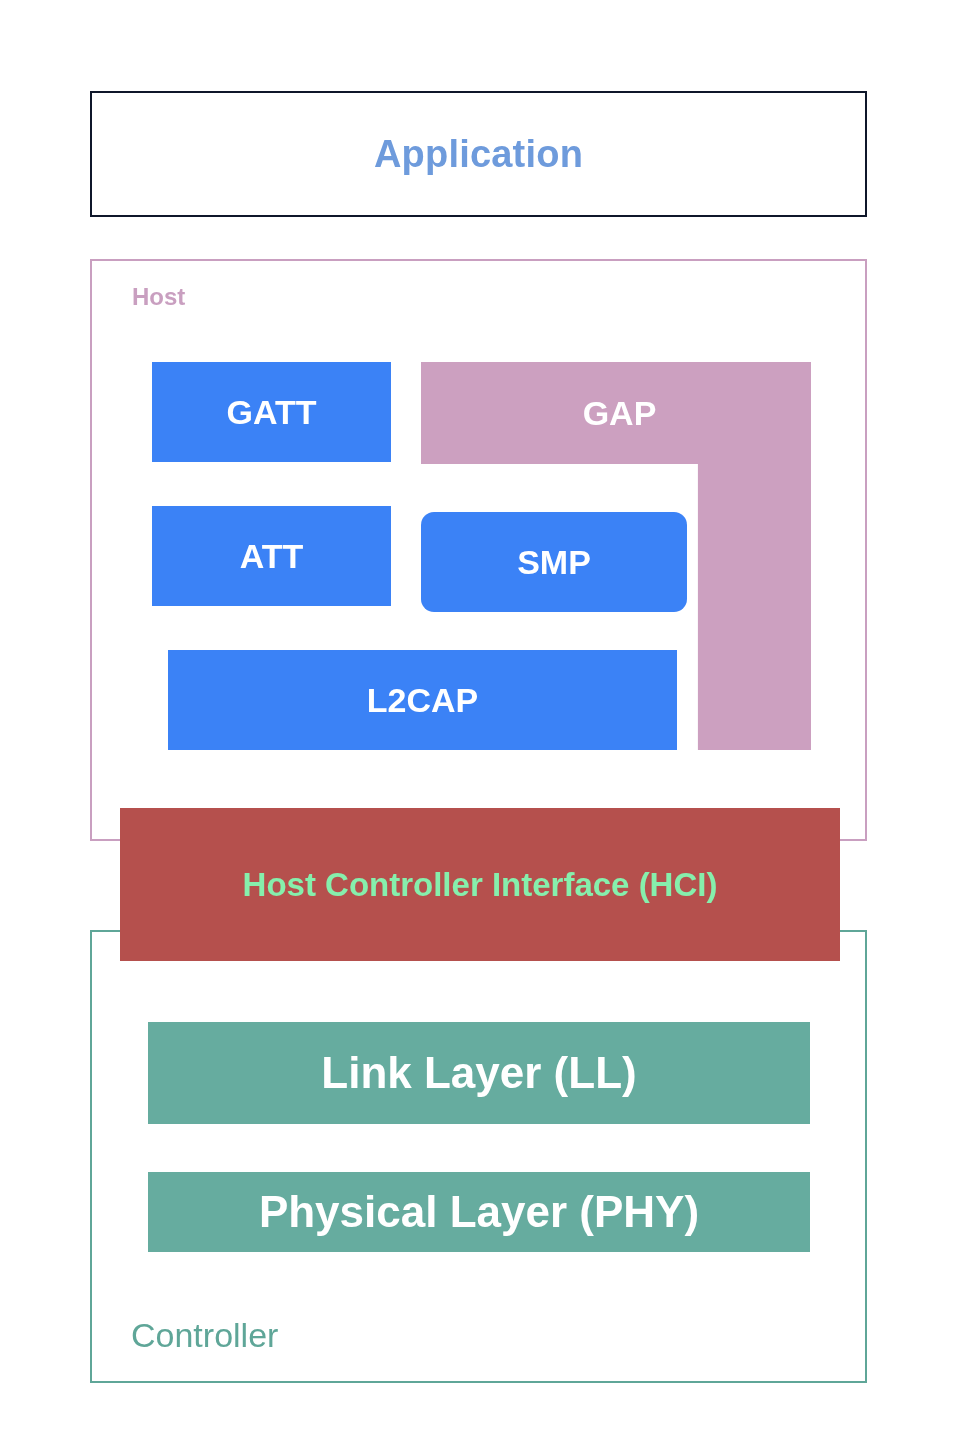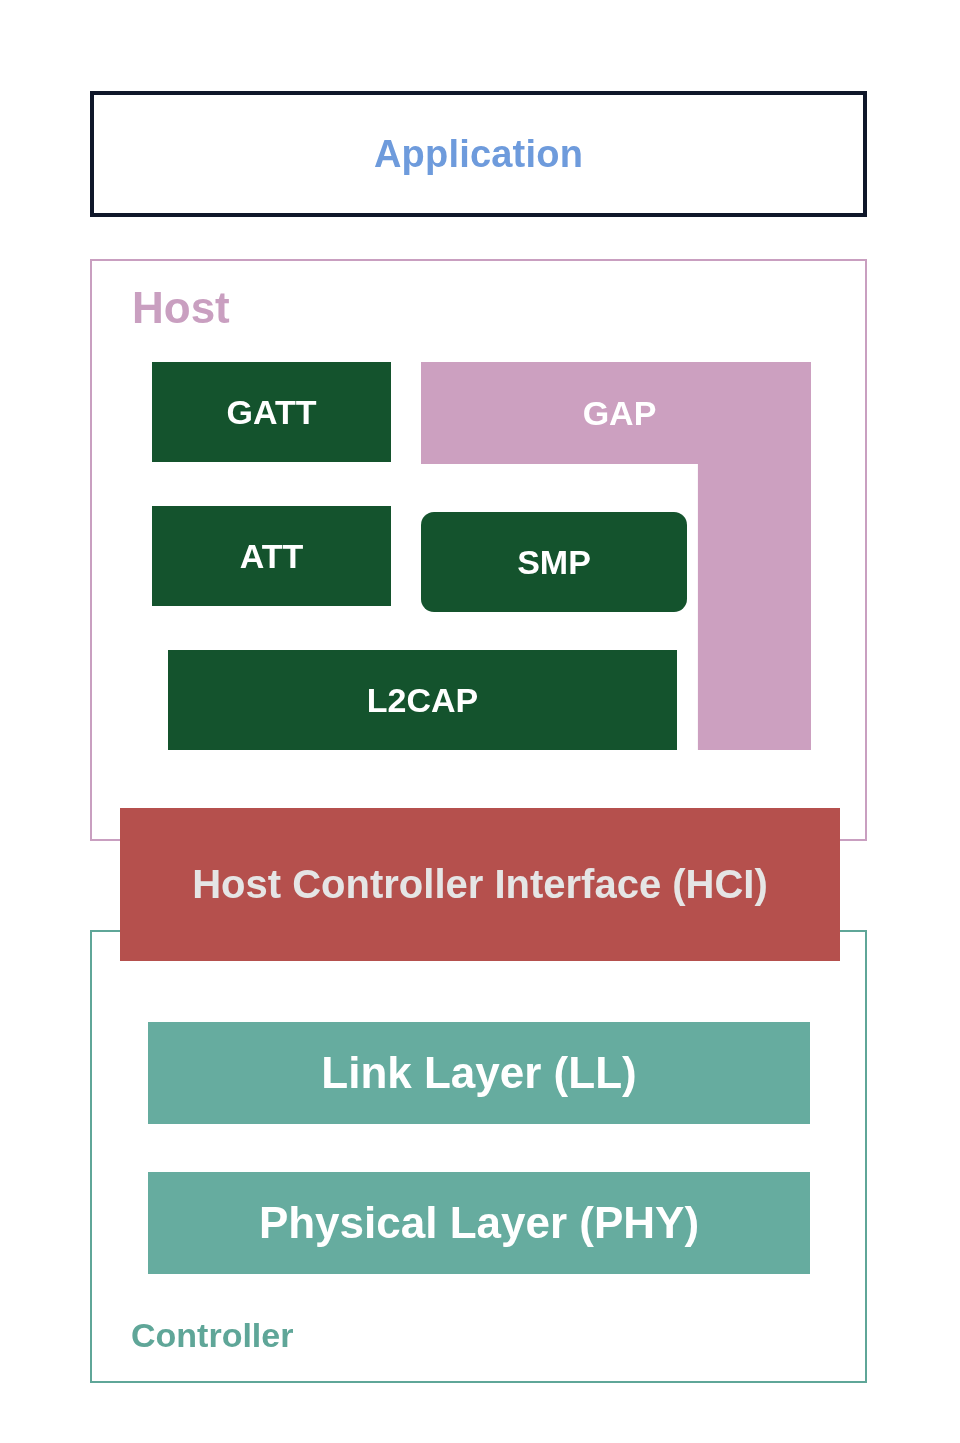--- a/index.html
+++ b/index.html
@@ -20,21 +20,21 @@
 
   
   .abs { position: absolute; box-sizing: border-box; }
 
   
   .app-box {
     left: 90px;
     top: 91px;
     width: 777px;
     height: 126px;
-    border: 4px solid #0f172a;
+    border: 2px solid #0f172a;
     background: #ffffff;
     display: flex;
     align-items: center;
     justify-content: center;
   }
   .app-label {
     color: #6E9BDC;
     font-size: 38px;
     font-weight: bold;
     letter-spacing: 0.2px;
@@ -47,27 +47,27 @@
     width: 777px;
     height: 582px;
     border: 2px solid #C99FC0;
     background: #ffffff;
   }
   .host-title {
     position: absolute;
     left: 40px;
     top: 22px;
     color: #C99FC0;
-    font-size: 44px;
+    font-size: 24px;
     font-weight: bold;
   }
 
   
   .mauve {
-    background: #14532d;
+    background: #3b82f6;
     color: #ffffff;
     font-size: 34px;
     font-weight: bold;
     display: flex;
     align-items: center;
     justify-content: center;
   }
   .gatt-box { left: 152px; top: 362px; width: 239px; height: 100px; }
   .att-box  { left: 152px; top: 506px; width: 239px; height: 100px; }
   .smp-box  { left: 421px; top: 512px; width: 266px; height: 100px; border-radius: 13px; }
@@ -97,22 +97,22 @@
     padding-left: 7px;
   }
 
   
   .hci-box {
     left: 120px;
     top: 808px;
     width: 720px;
     height: 153px;
     background: #B5504D;
-    color: #e5e5e5;
-    font-size: 40px;
+    color: #86efac;
+    font-size: 33px;
     font-weight: bold;
     display: flex;
     align-items: center;
     justify-content: center;
     z-index: 5;
   }
 
   
   .ctrl-box {
     left: 90px;
@@ -121,36 +121,36 @@
     height: 453px;
     border: 2px solid #5FA698;
     background: #ffffff;
   }
   .ctrl-title {
     position: absolute;
     left: 39px;
     bottom: 26px;
     color: #5FA698;
     font-size: 34px;
-    font-weight: bold;
+    font-weight: normal;
   }
 
   
   .teal {
     background: #66AC9F;
     color: #ffffff;
     font-size: 44px;
     font-weight: bold;
     display: flex;
     align-items: center;
     justify-content: center;
     z-index: 4;
   }
   .ll-box  { left: 148px; top: 1022px; width: 662px; height: 102px; }
-  .phy-box { left: 148px; top: 1172px; width: 662px; height: 102px; }
+  .phy-box { left: 148px; top: 1172px; width: 662px; height: 80px; }
 </style>
 </head>
 <body>
 
 <div id="stack">
 
   <div class="abs app-box">
     <span class="app-label">Application</span>
   </div>
 

